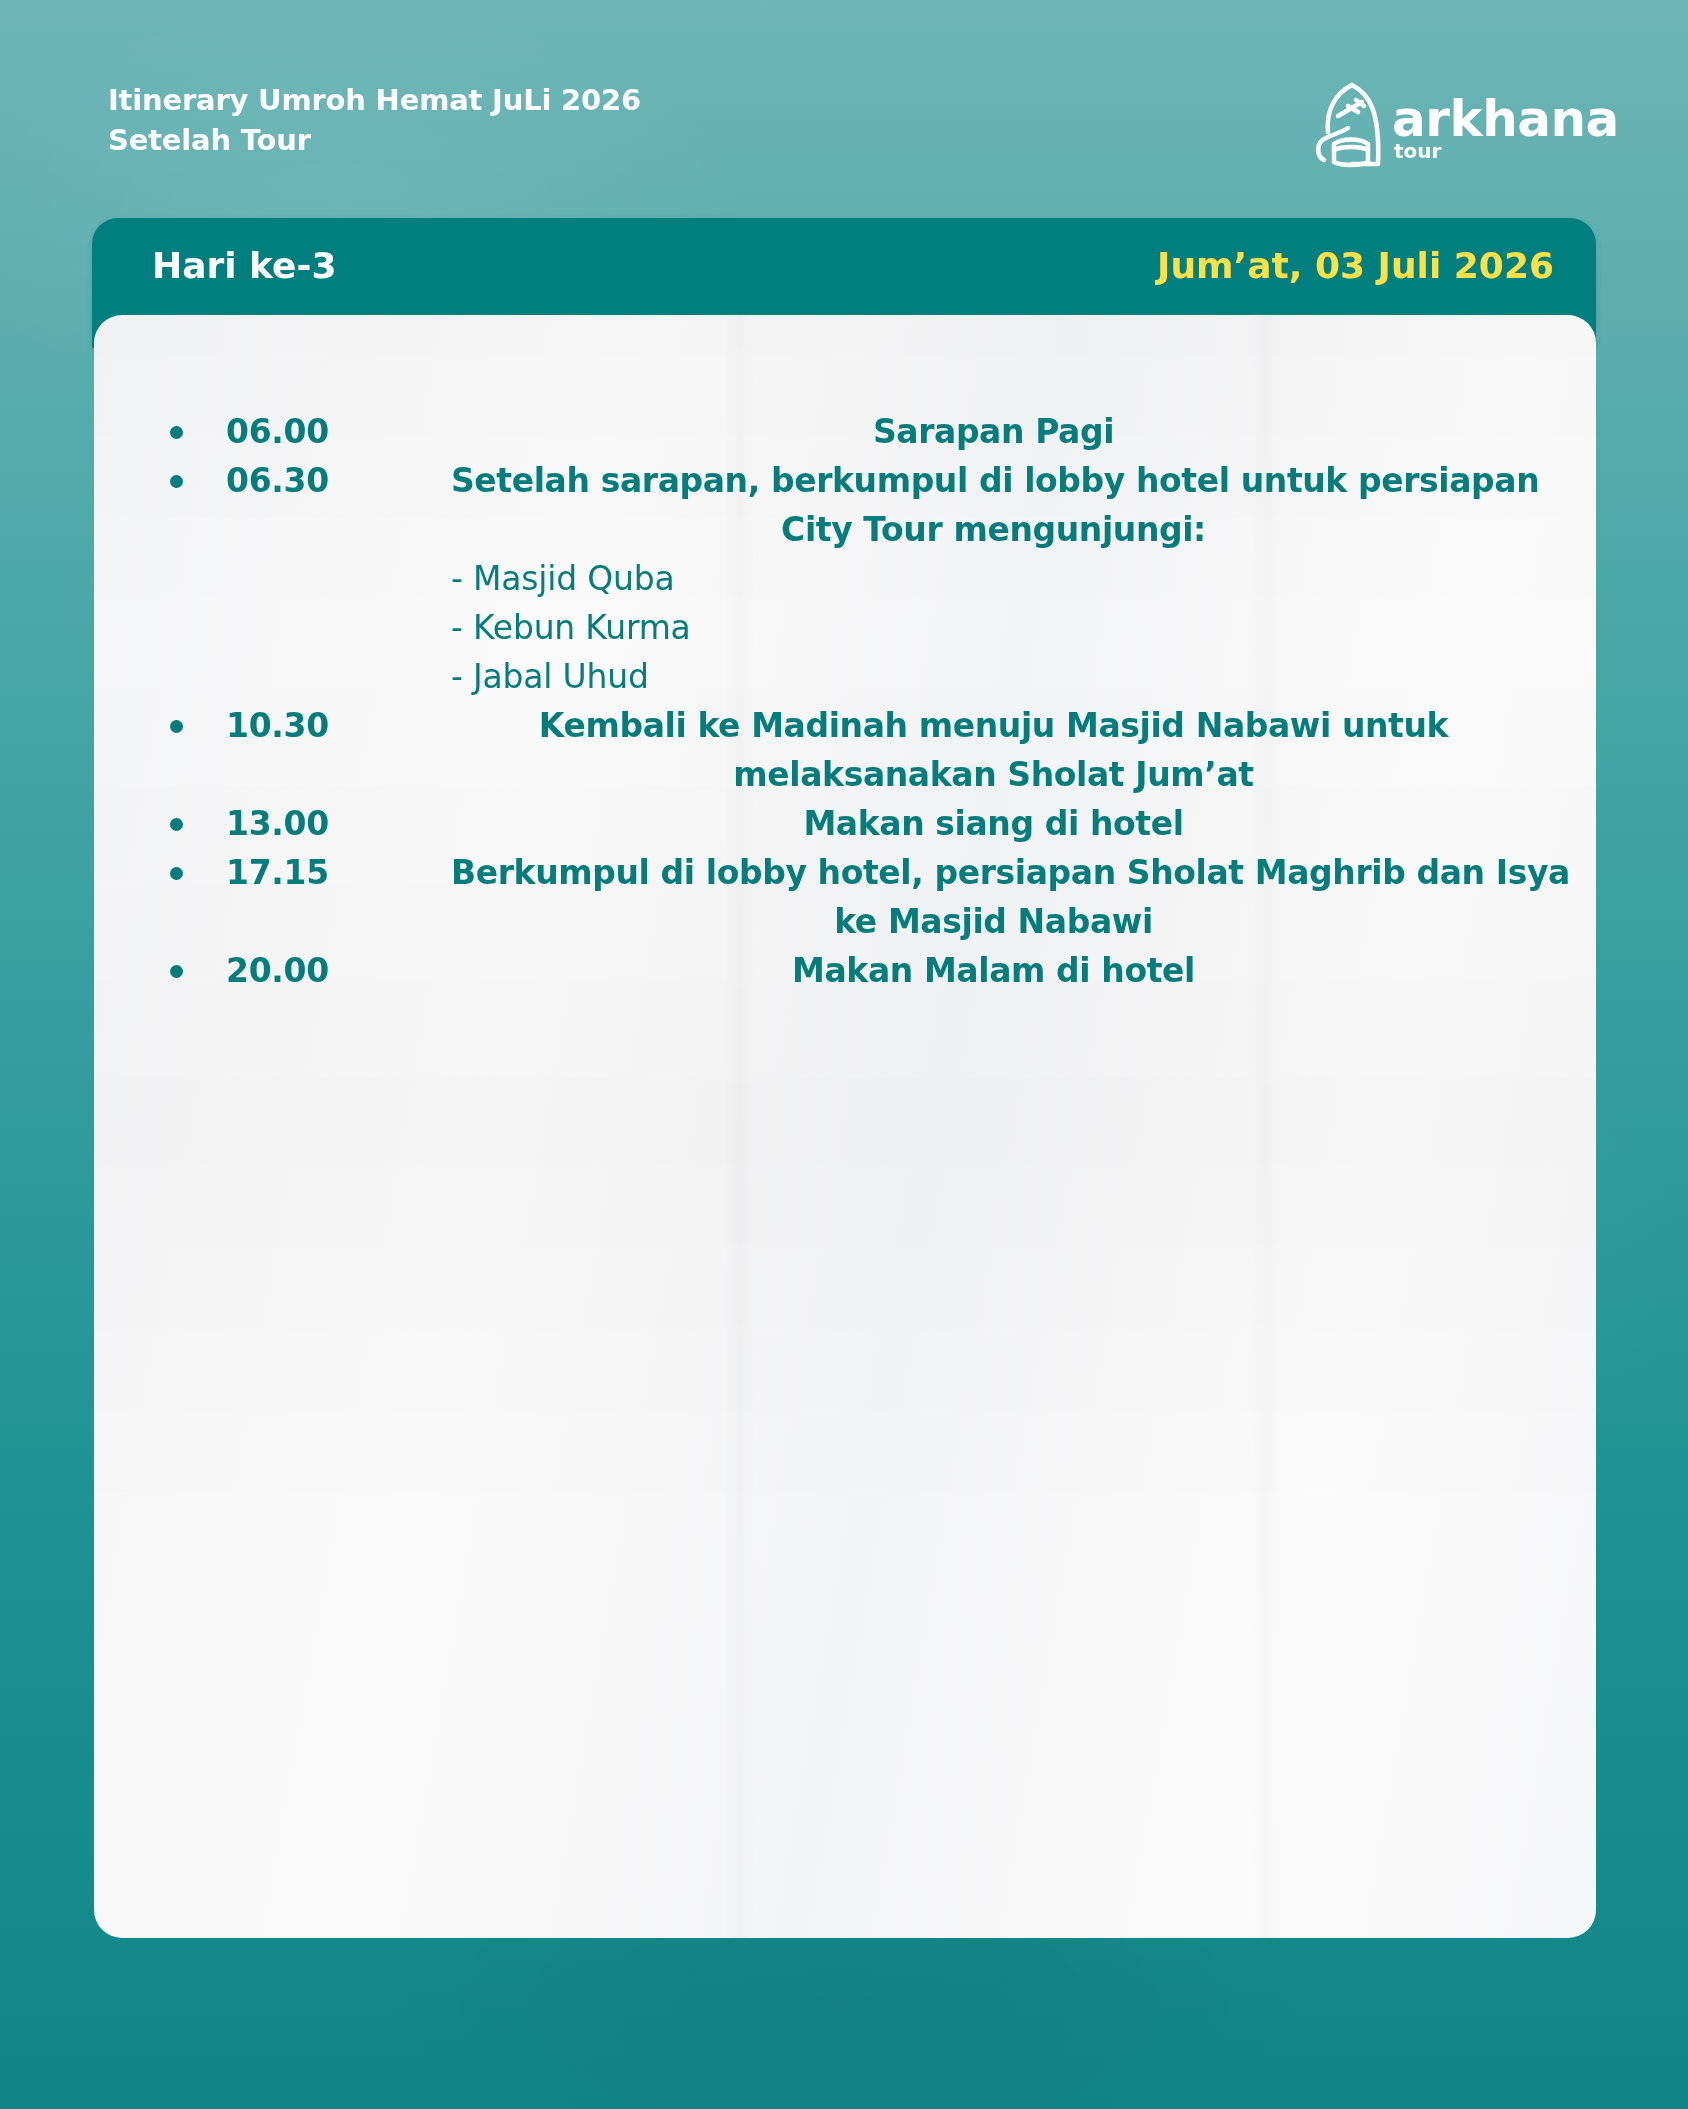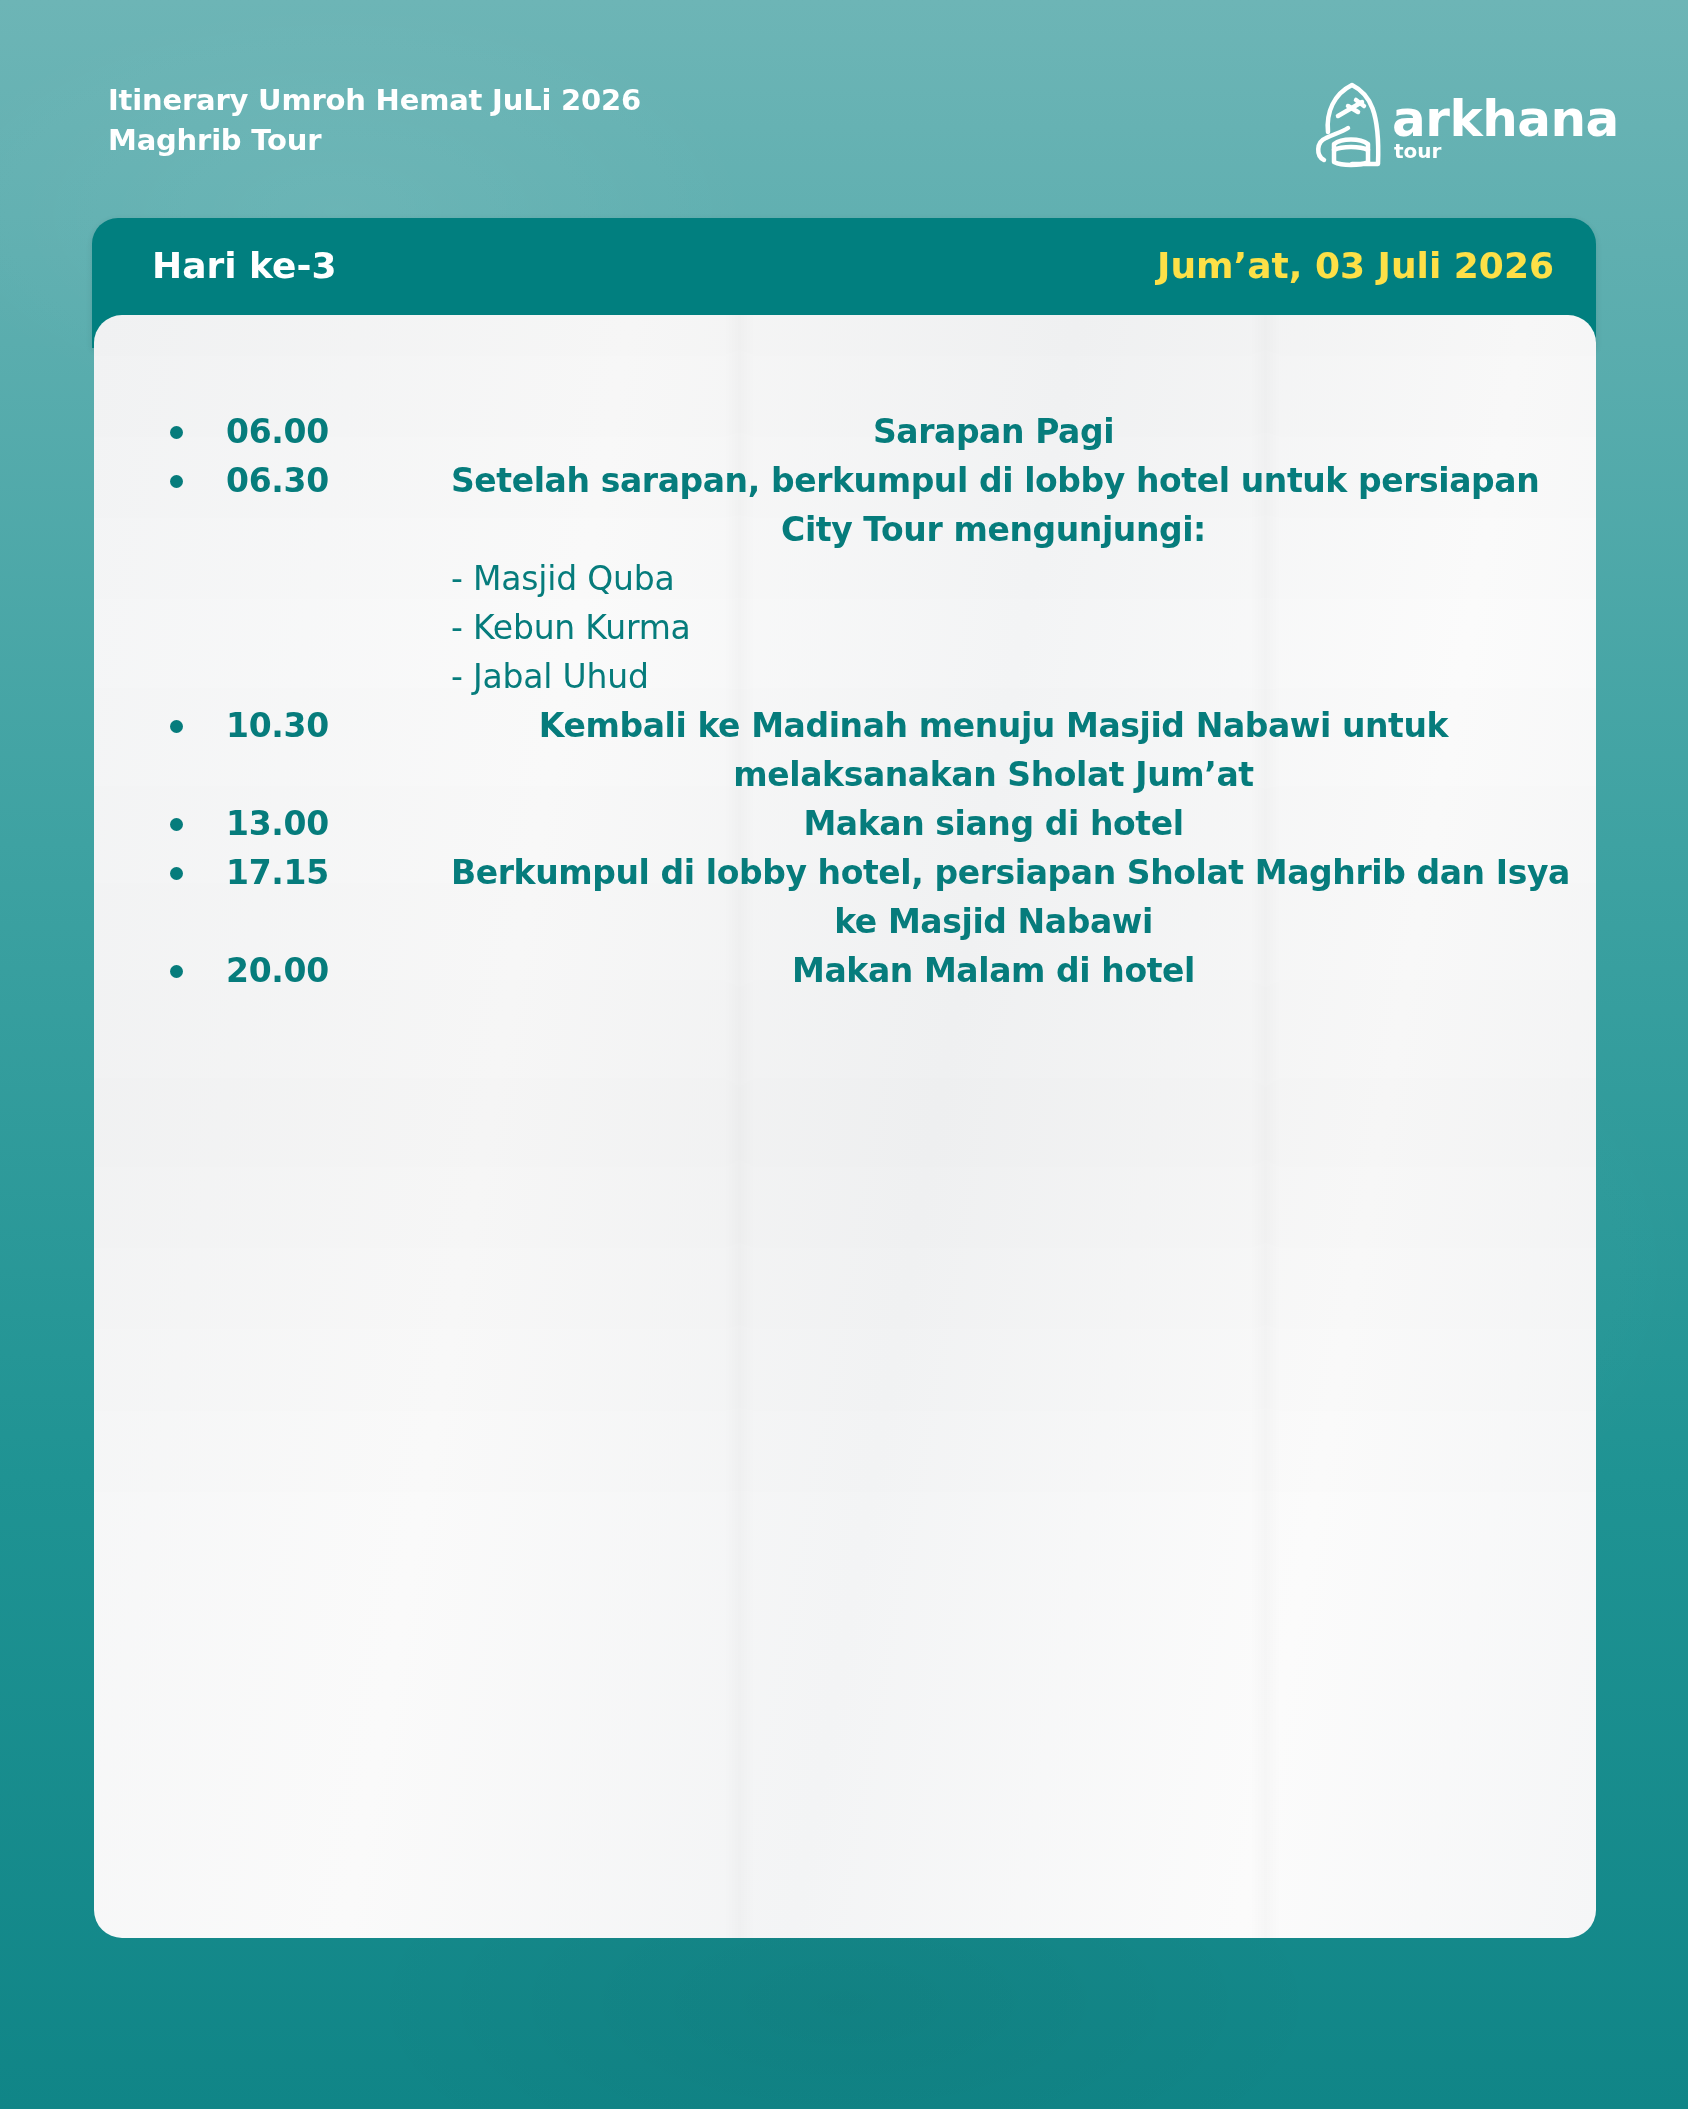--- a/index.html
+++ b/index.html
@@ -78,21 +78,21 @@
   .sub { font-weight: 500; letter-spacing: -0.2px; }
   .desc div, .sub { white-space: nowrap; }
 </style>
 </head>
 <body>
 
 <div class="bg-texture"></div>
 
 <div class="page-title">
   <div>Itinerary Umroh Hemat JuLi 2026</div>
-  <div>Maghrib Tour</div>
+  <div>Setelah Tour</div>
 </div>
 
 <div class="logo">
   <svg width="76" height="86" viewBox="0 0 76 86" fill="none" stroke="#ffffff" stroke-width="4.5" stroke-linecap="round" stroke-linejoin="round">
 
     <path d="M16 50 C 14 30, 22 12, 40 3 C 58 12, 68 30, 66 82 L 40 82"></path>
 
     <path d="M26 34 L 50 20"></path>
     <path d="M36 24 L 46 30"></path>
     <path d="M44 18 L 52 24"></path>

